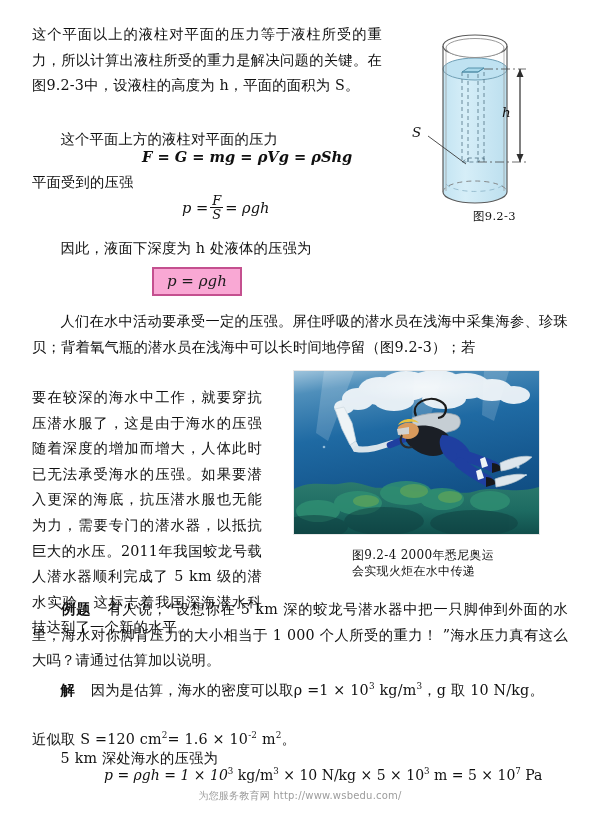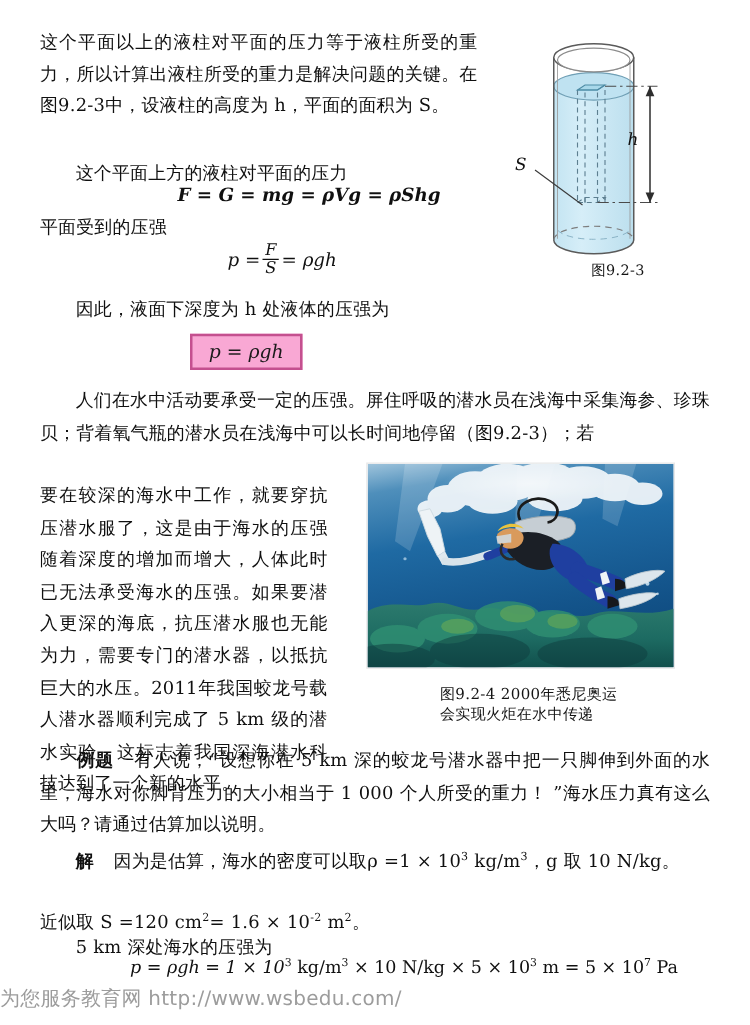--- a/index.html
+++ b/index.html
@@ -73,22 +73,23 @@
   }
   .photo svg{display:block;}
   .photo-cap{
     position:absolute;left:352px;top:548px;width:200px;
     font-size:12px;line-height:15.5px;color:#141414;letter-spacing:0.3px;
   }
 
   
   .footer{
     position:absolute;left:0;top:789px;width:600px;
+    text-align:center;
     font-family:"DejaVu Sans","Liberation Sans",sans-serif;
-    font-size:16px;
+    font-size:10px;
     color:#9c9c9c;
     letter-spacing:0.2px;
   }
   .bold{font-weight:bold;font-style:normal;}
 </style>
 </head>
 <body>
 
 <div class="page">
 

